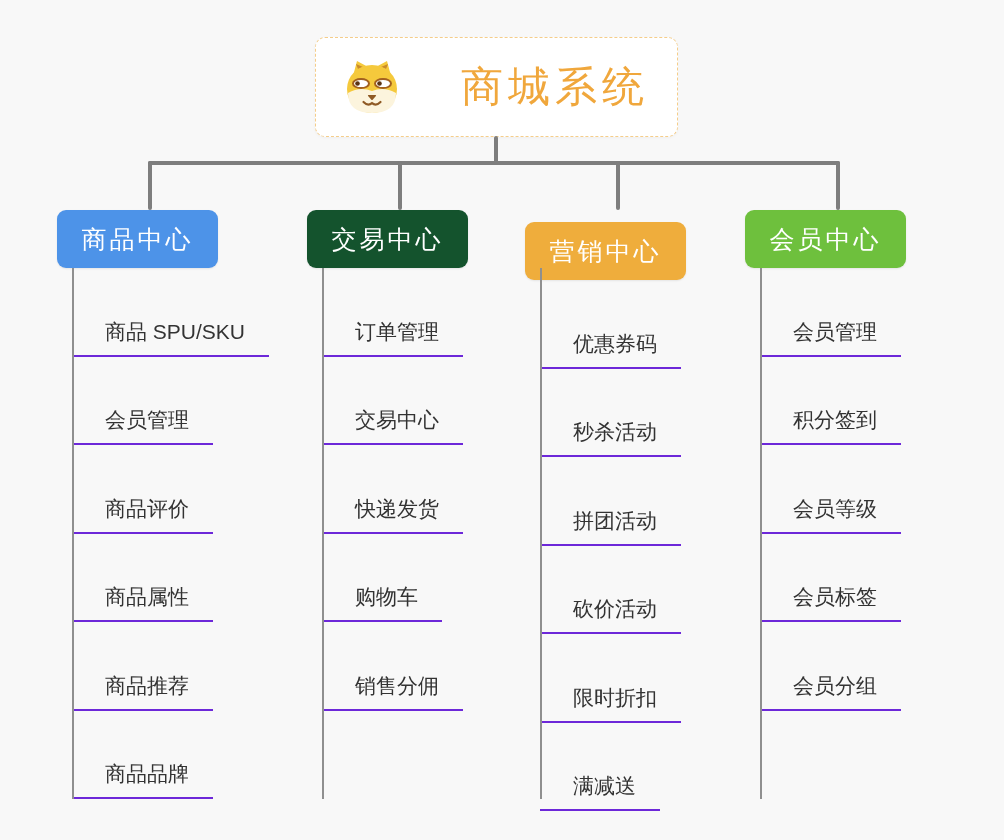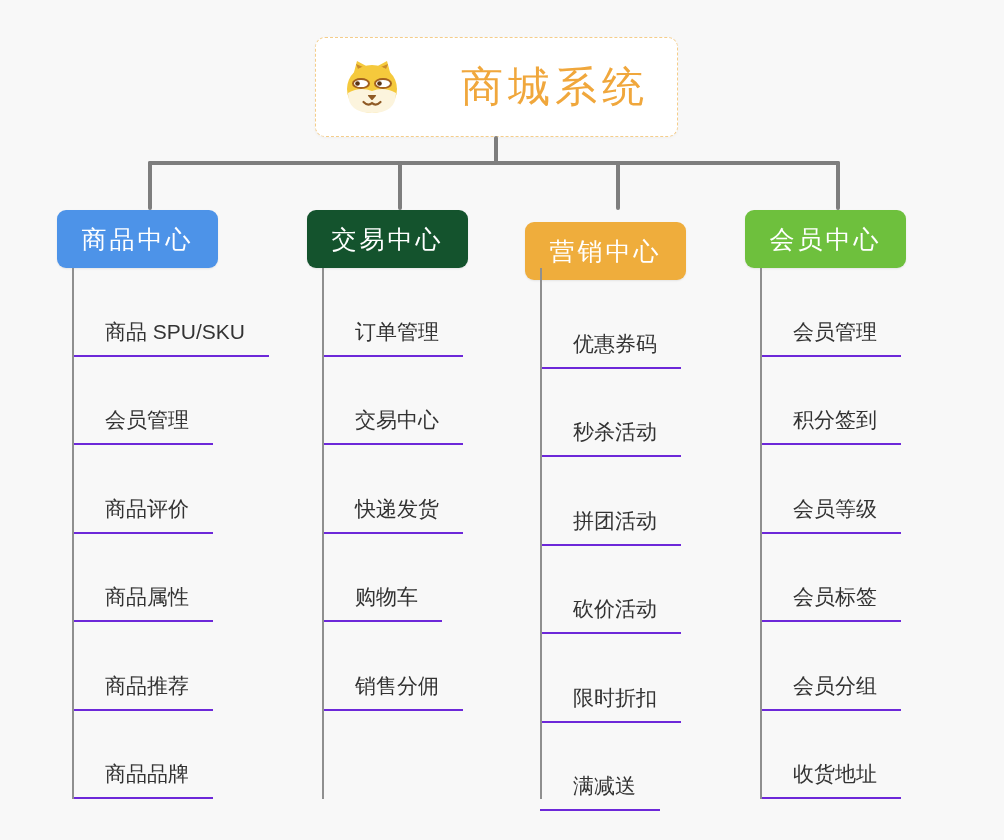--- a/index.html
+++ b/index.html
@@ -164,19 +164,16 @@
         </div>
       <div class="leaf">
           <span class="leaf-label">会员等级</span>
         </div>
       <div class="leaf">
           <span class="leaf-label">会员标签</span>
         </div>
       <div class="leaf">
           <span class="leaf-label">会员分组</span>
         </div>
-      <div class="leaf">
-          <span class="leaf-label">收货地址</span>
-        </div>
     </div>
   </div>
 
 </div>
 
 </body></html>

